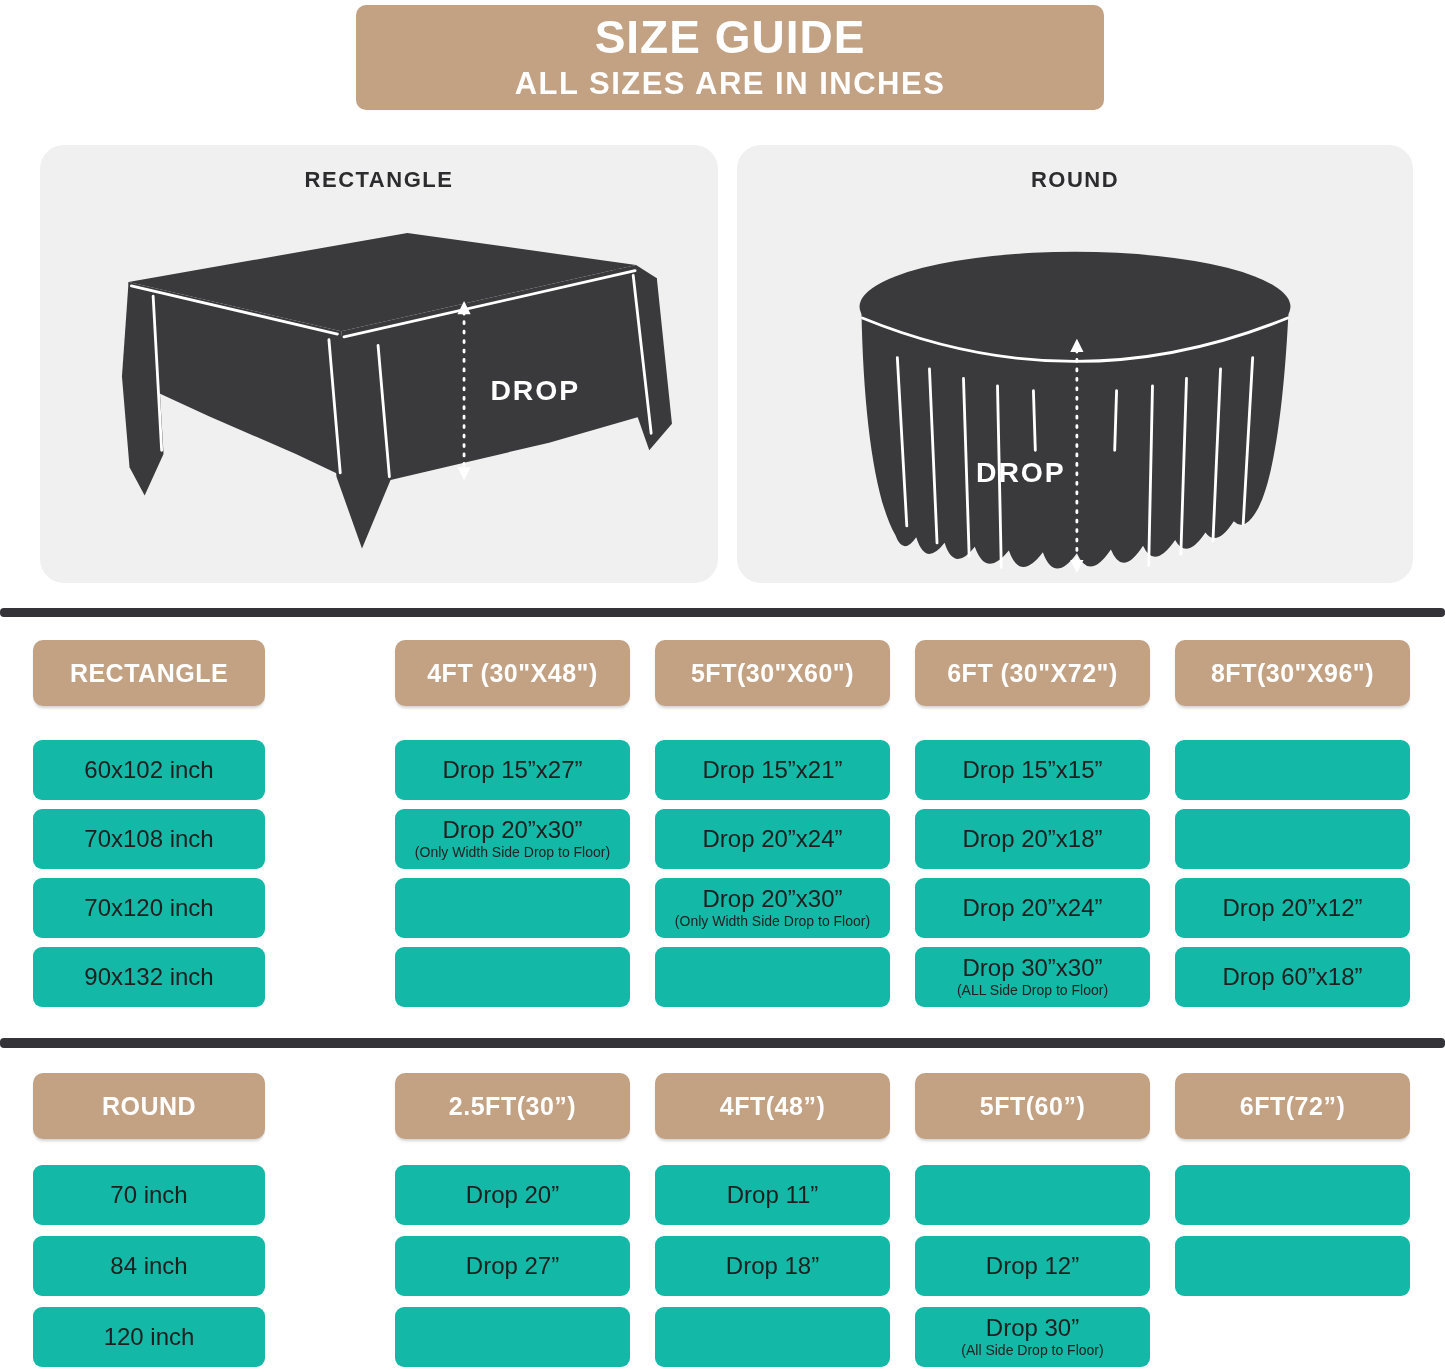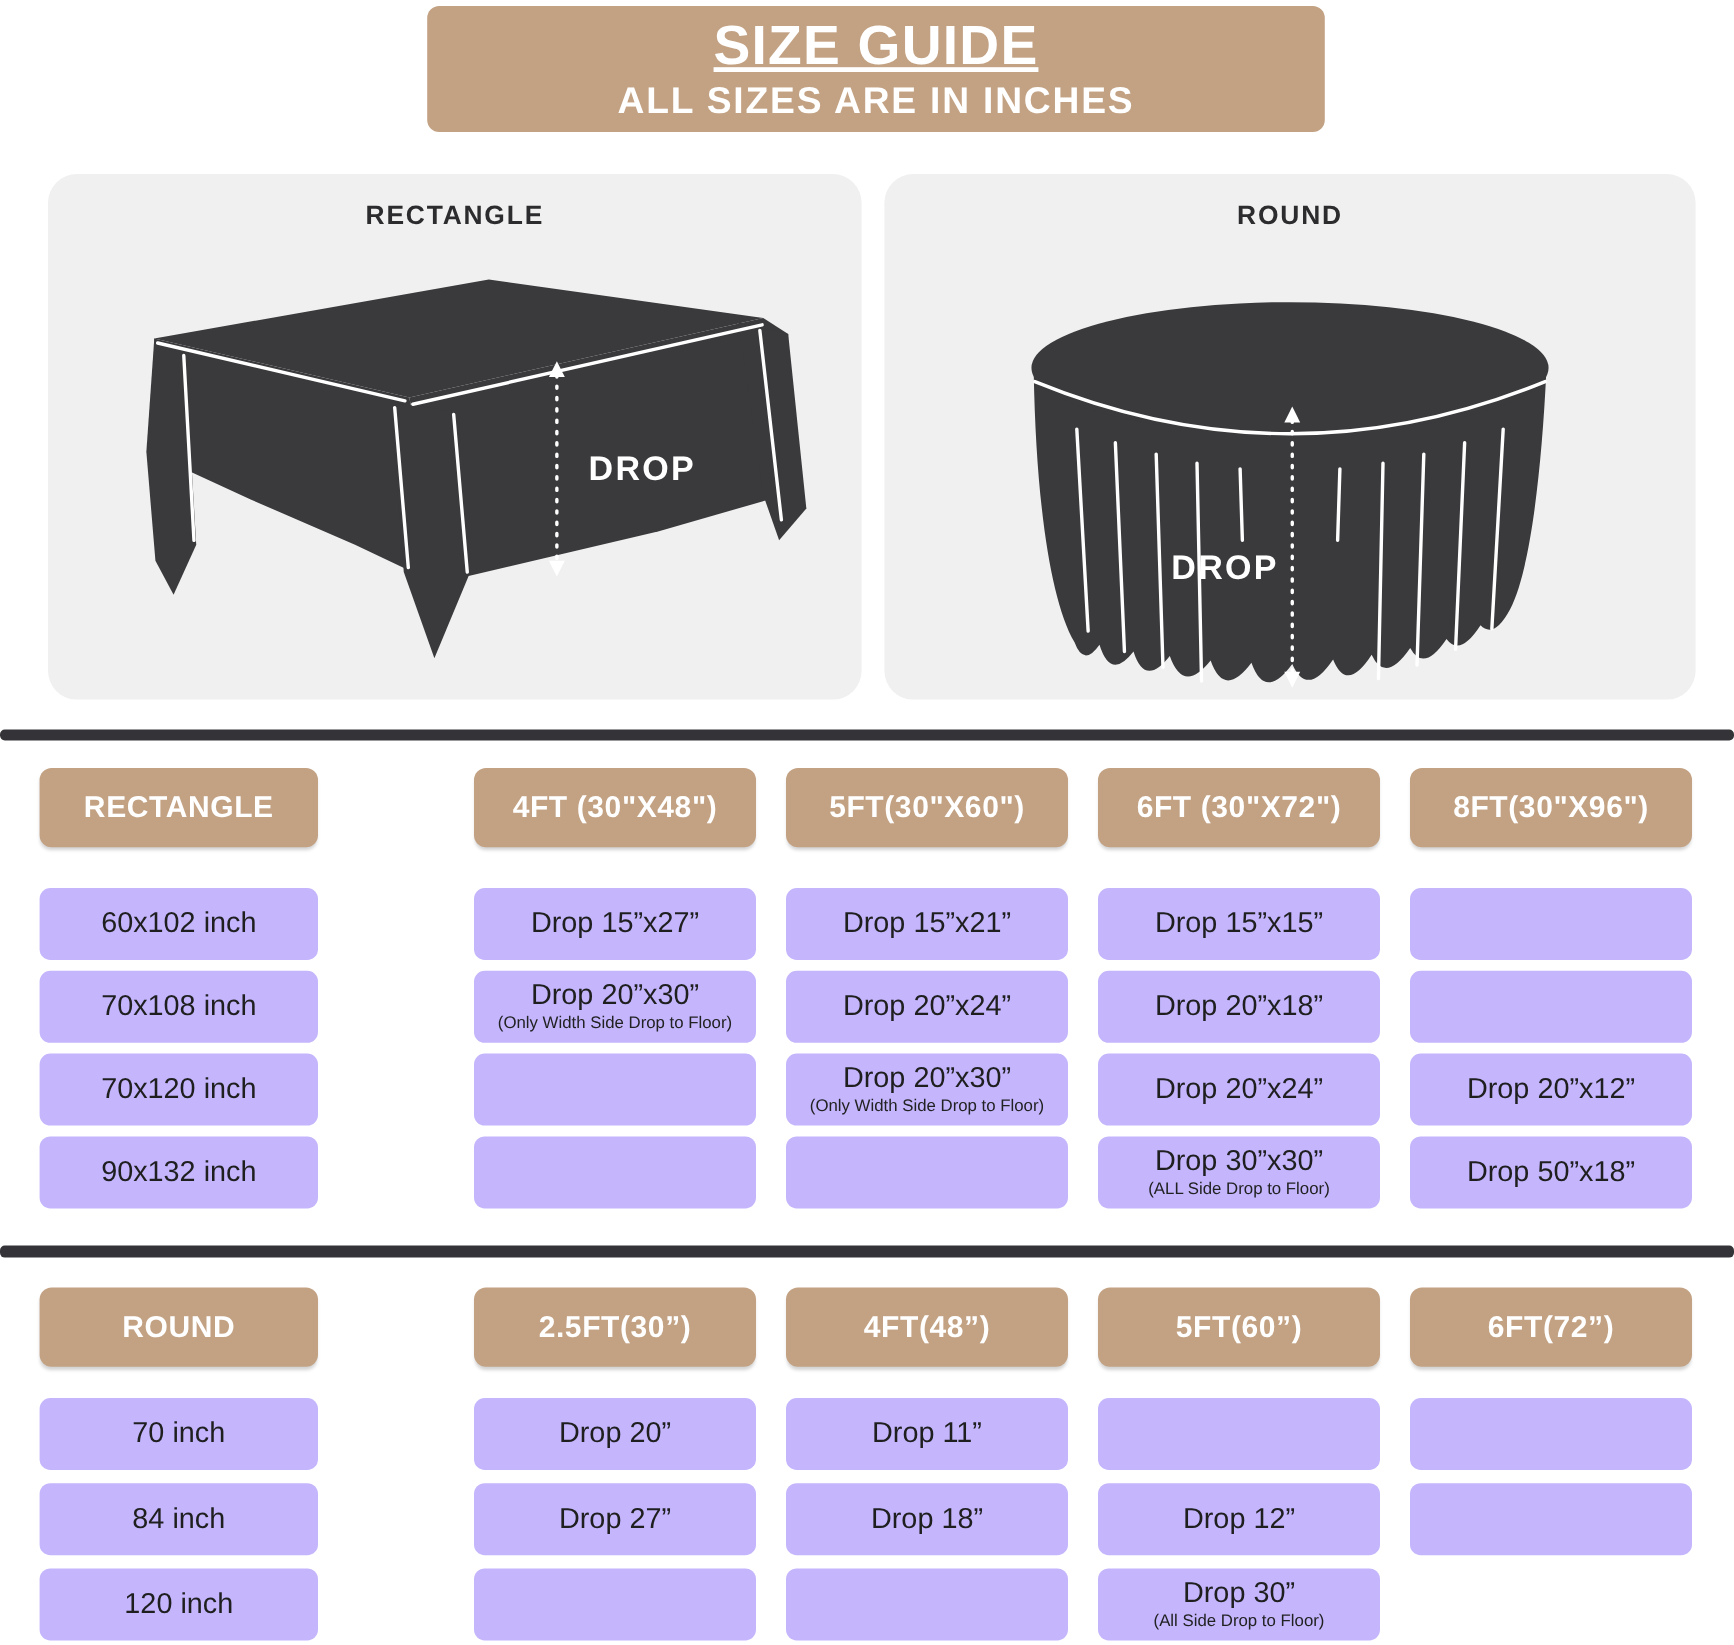--- a/index.html
+++ b/index.html
@@ -2,21 +2,21 @@
 <html><head>
 <meta charset="utf-8">
 <style>
   html,body{margin:0;padding:0;background:#fff;}
   .canvas{position:relative;width:1445px;height:1371px;background:#ffffff;overflow:hidden;
           font-family:"Liberation Sans",sans-serif;}
 
   
   .banner{position:absolute;left:356px;top:5px;width:748px;height:105px;background:#c3a283;
           border-radius:10px;display:flex;flex-direction:column;align-items:center;justify-content:center;color:#fff;}
-  .banner-title{font-size:46px;font-weight:bold;letter-spacing:1px;line-height:1.05;text-decoration:underline;}
+  .banner-title{font-size:46px;font-weight:bold;letter-spacing:1px;line-height:1.05;}
   .banner-sub{font-size:31px;font-weight:bold;letter-spacing:1.5px;margin-top:5px;}
 
   
   .panel{position:absolute;top:145px;height:438px;background:#f0f0f0;border-radius:24px;}
   .panel.left{left:40px;width:678px;}
   .panel.right{left:737px;width:676px;}
   .panel-title{text-align:center;padding-top:22px;font-size:22px;font-weight:bold;
                letter-spacing:1.5px;color:#2c2c2e;}
   .panel svg{position:absolute;left:0;top:52px;width:100%;height:378px;display:block;}
   .ink{fill:#3a3a3d;}
@@ -39,21 +39,21 @@
   .rows-grid{grid-auto-rows:60px;}
   #rect-rows{top:740px;row-gap:9px;}
   #round-rows{top:1165px;row-gap:11px;}
 
   .c1{grid-column:1}.c2{grid-column:3}.c3{grid-column:5}.c4{grid-column:7}.c5{grid-column:9}
   .r1{grid-row:1}.r2{grid-row:2}.r3{grid-row:3}.r4{grid-row:4}
 
   .hdr{background:#c3a283;border-radius:10px;display:flex;align-items:center;justify-content:center;
        color:#ffffff;font-weight:bold;font-size:25px;letter-spacing:0.5px;
        box-shadow:0 3px 3px -1px rgba(0,0,0,0.18);}
-  .cell{background:#c4b5fd;border-radius:9px;display:flex;flex-direction:column;align-items:center;
+  .cell{background:#14b8a6;border-radius:9px;display:flex;flex-direction:column;align-items:center;
         justify-content:center;color:#1f1f1f;font-size:24px;line-height:1.12;text-align:center;}
   .cell .sub{font-size:14px;color:#222;line-height:1.1;margin-top:1px;text-align:right;}
 </style>
 </head>
 <body>
 
 <div class="canvas">
 
   <div class="banner">
     <div class="banner-title">SIZE GUIDE</div>
@@ -180,21 +180,21 @@
         <div class="main"></div>
       </div>
     <div class="cell c3 r4">
         <div class="main"></div>
       </div>
     <div class="cell c4 r4">
       <div class="main">Drop 30”x30”</div>
       <div class="sub">(ALL Side Drop to Floor)</div>
     </div>
     <div class="cell c5 r4">
-        <div class="main">Drop 50”x18”</div>
+        <div class="main">Drop 60”x18”</div>
       </div>
   </div>
 
   <div class="divider" id="divider2"></div>
 
   <div class="grid hdr-grid" id="round-hdr">
     <div class="hdr c1">ROUND</div>
     <div class="hdr c2">2.5FT(30”)</div>
     <div class="hdr c3">4FT(48”)</div>
     <div class="hdr c4">5FT(60”)</div>

